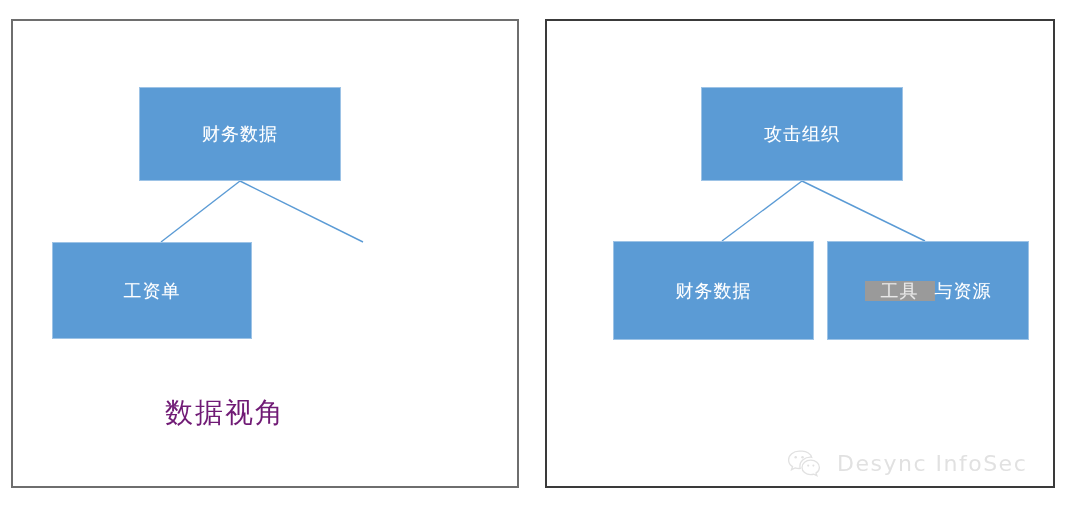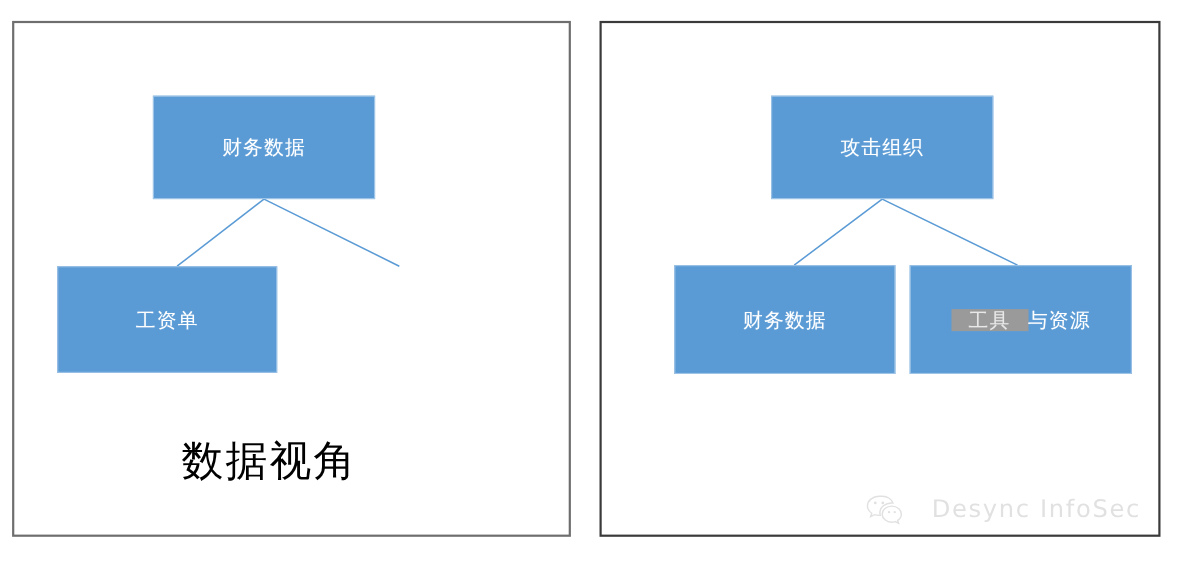--- a/index.html
+++ b/index.html
@@ -82,36 +82,36 @@
   .sel-highlight {
     background: #9a9a9a;
     color: #e8e8e8;
     padding: 0 16px;
   }
 
   
   .caption {
     position: absolute;
     font-family: "Liberation Serif", "DejaVu Serif", serif;
-    font-size: 38px;
-    color: #000000;
+    font-size: 28px;
+    color: #701a75;
     letter-spacing: 2px;
     white-space: nowrap;
   }
   #caption-left  { left: 152px; top: 373px; }
   #caption-right { left:  99px; top: 373px; }
 
   
   #watermark {
     position: absolute;
     left: 240px;
     top: 428px;
     display: flex;
     align-items: center;
-    gap: 26px;
+    gap: 16px;
     opacity: 0.55;
   }
   #watermark .wm-text {
     font-family: "DejaVu Sans", "Liberation Sans", sans-serif;
     font-size: 22px;
     color: #c9c9c9;
     letter-spacing: 1.5px;
     white-space: nowrap;
   }
   #watermark .wm-icon { line-height: 0; }

